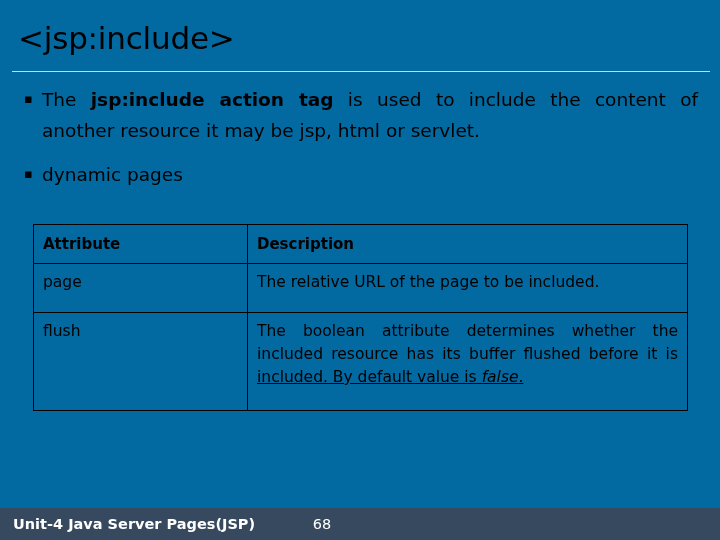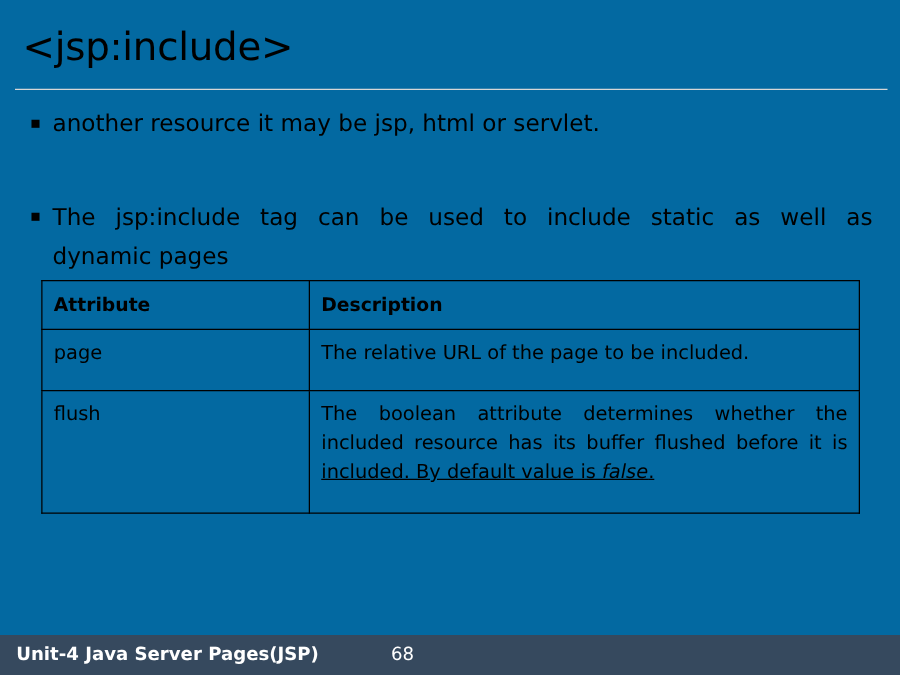--- a/index.html
+++ b/index.html
@@ -180,30 +180,30 @@
 
 <div id="slide">
 
   <div class="slide-title">&lt;jsp:include&gt;</div>
   <div class="title-rule"></div>
 
   <div class="bullet-block bullet-1">
     <div class="bullet-row">
       <span class="bullet-mark">▪</span>
       <span class="bullet-text">
+        <span class="ln just"><span>The </span><b>jsp:include  action  tag</b><span> is  used  to  include  the  content  of</span></span>
         <span class="ln norm">another resource it may be jsp, html or servlet.</span>
       </span>
     </div>
   </div>
 
   <div class="bullet-block bullet-2">
     <div class="bullet-row">
       <span class="bullet-mark">▪</span>
       <span class="bullet-text">
-        <span class="ln just">The  jsp:include  tag  can  be  used  to  include  static  as  well  as</span>
         <span class="ln norm">dynamic pages</span>
       </span>
     </div>
   </div>
 
   <table class="attr-table">
     <thead>
       <tr>
         <th class="col-attr">Attribute</th>
         <th class="col-desc">Description</th>

